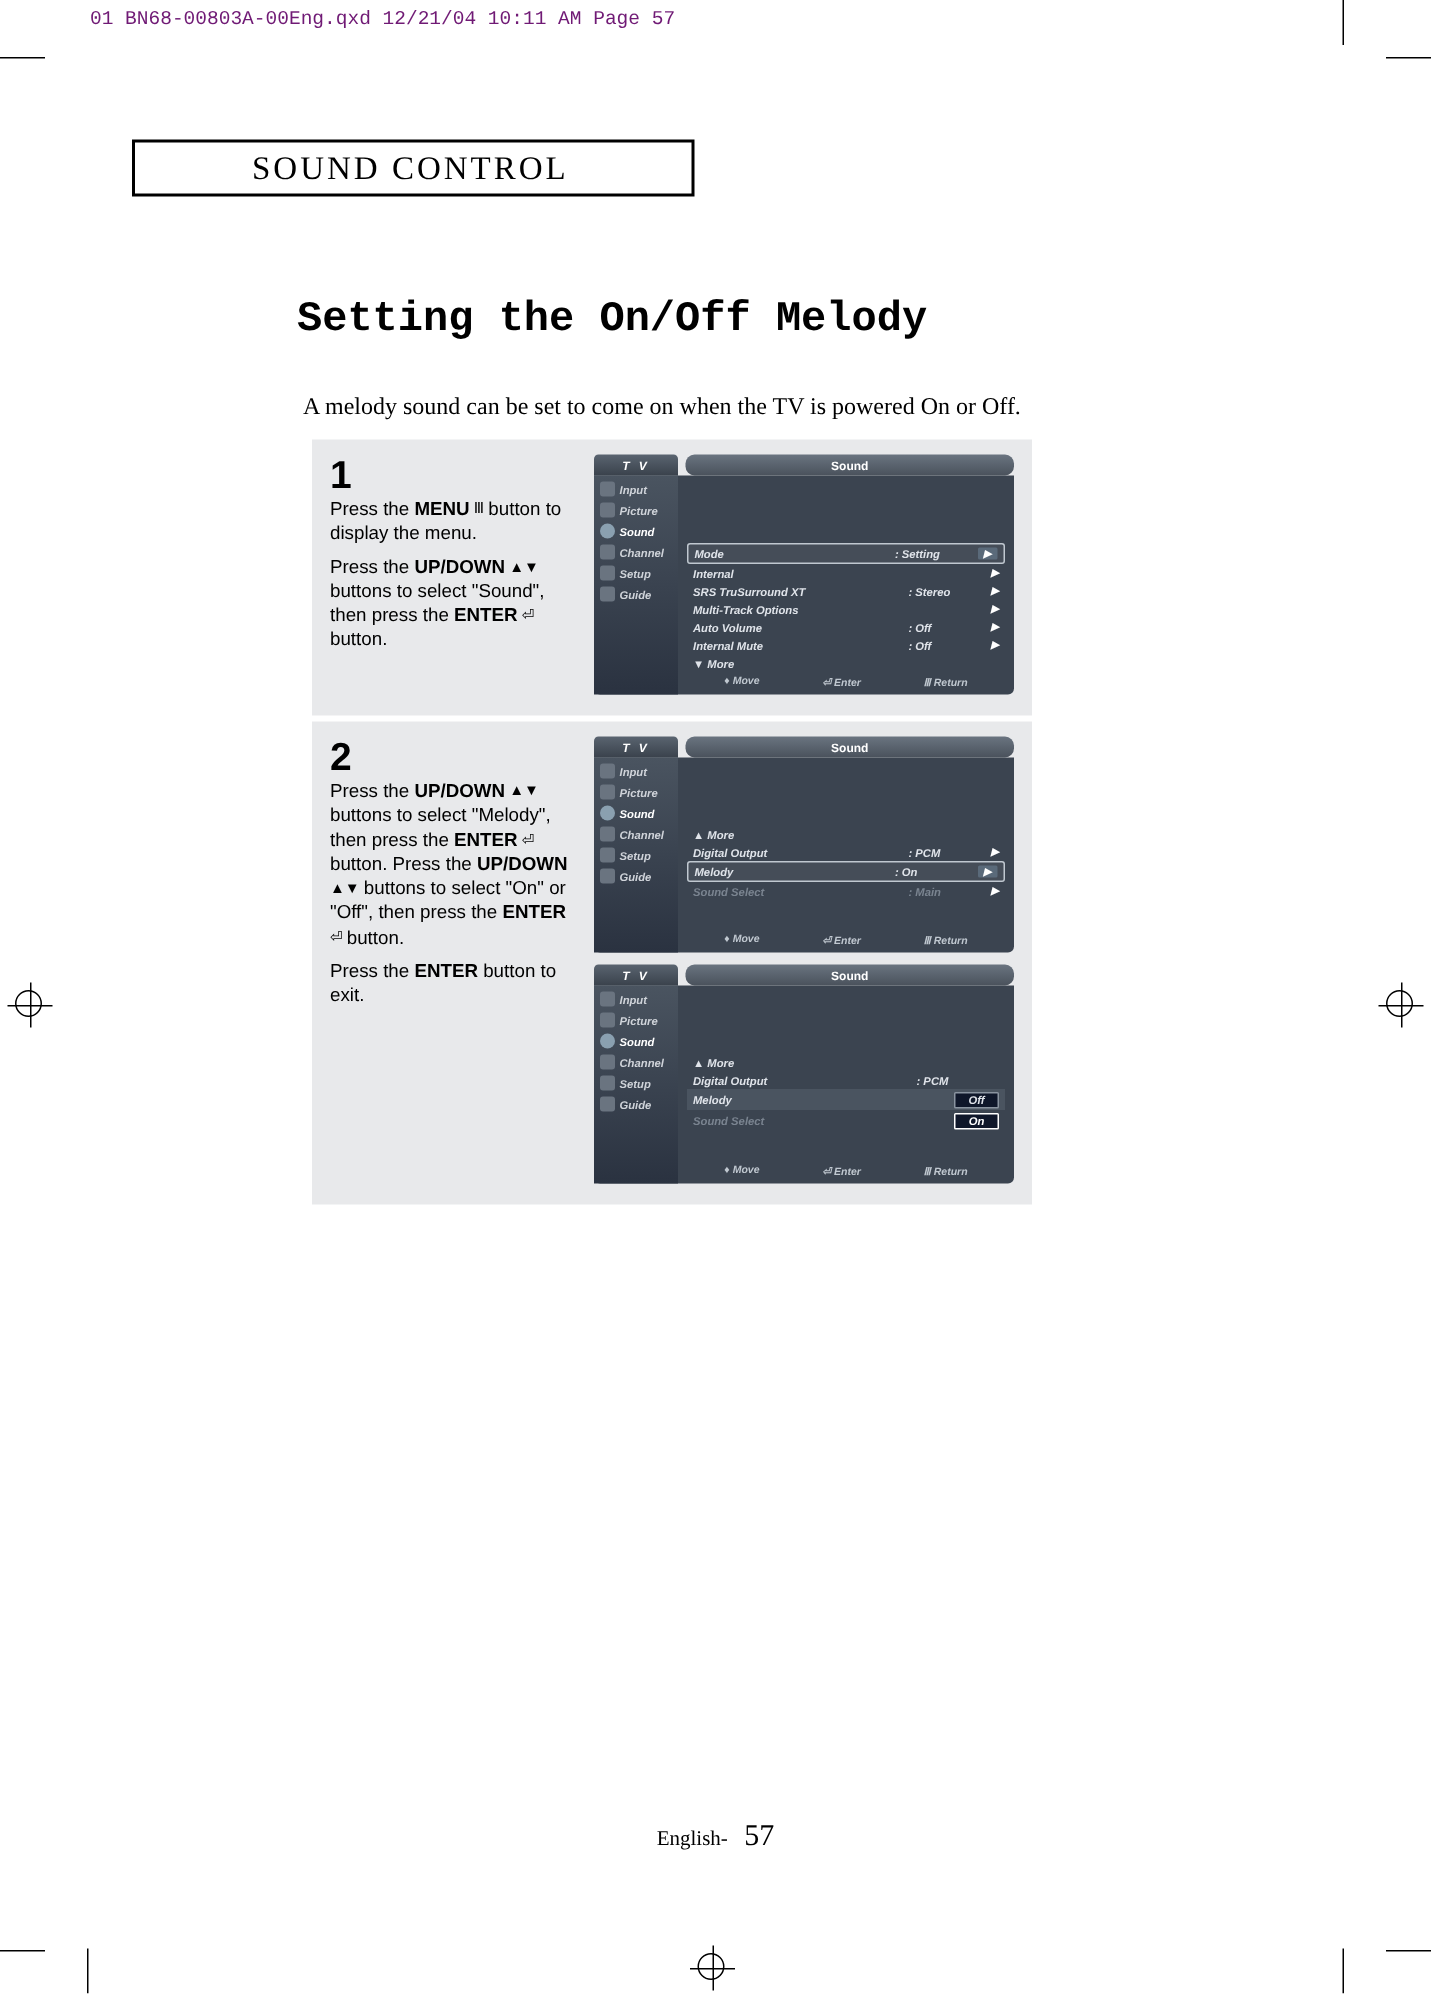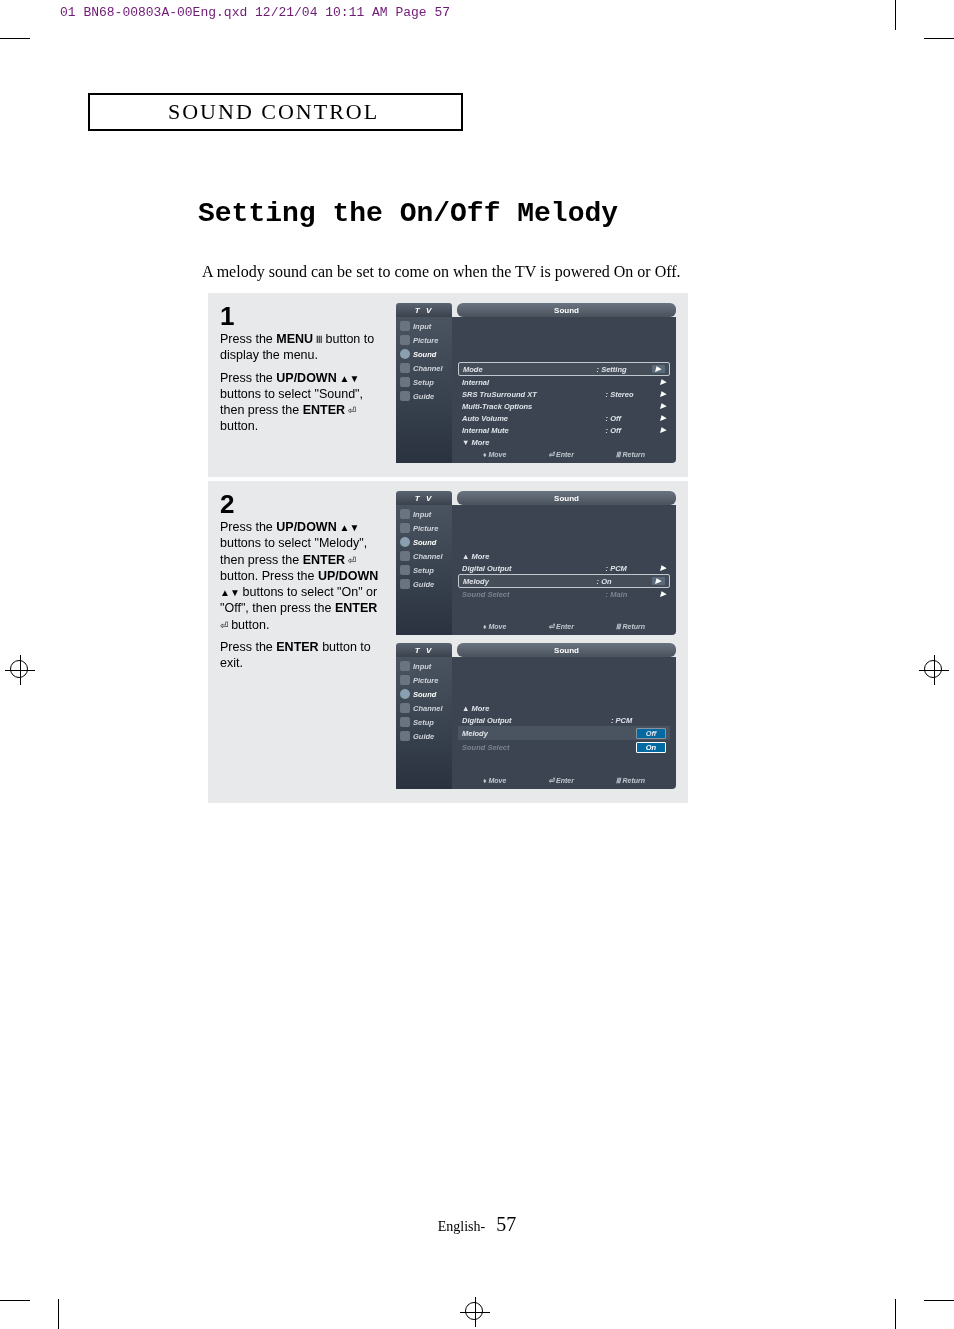--- a/index.html
+++ b/index.html
@@ -219,21 +219,21 @@
   .osd-row .lbl { flex: 1; }
   .osd-row .val { width: 55px; }
   .osd-row .arr { font-size: 7px; color: #fff; }
   .osd-row .arr.box {
     background: #5a6a7a;
     padding: 0 4px;
     border-radius: 1px;
   }
   .osd-row.dim { color: #7a8490; }
   .osd-row .val.box {
-    background: #0369a1;
+    background: #0f172a;
     padding: 0 4px;
     border-radius: 1px;
     width: auto;
     min-width: 30px;
     text-align: center;
     border: 1px solid #8a94a0;
   }
   .osd-foot {
     display: flex;
     justify-content: space-around;

